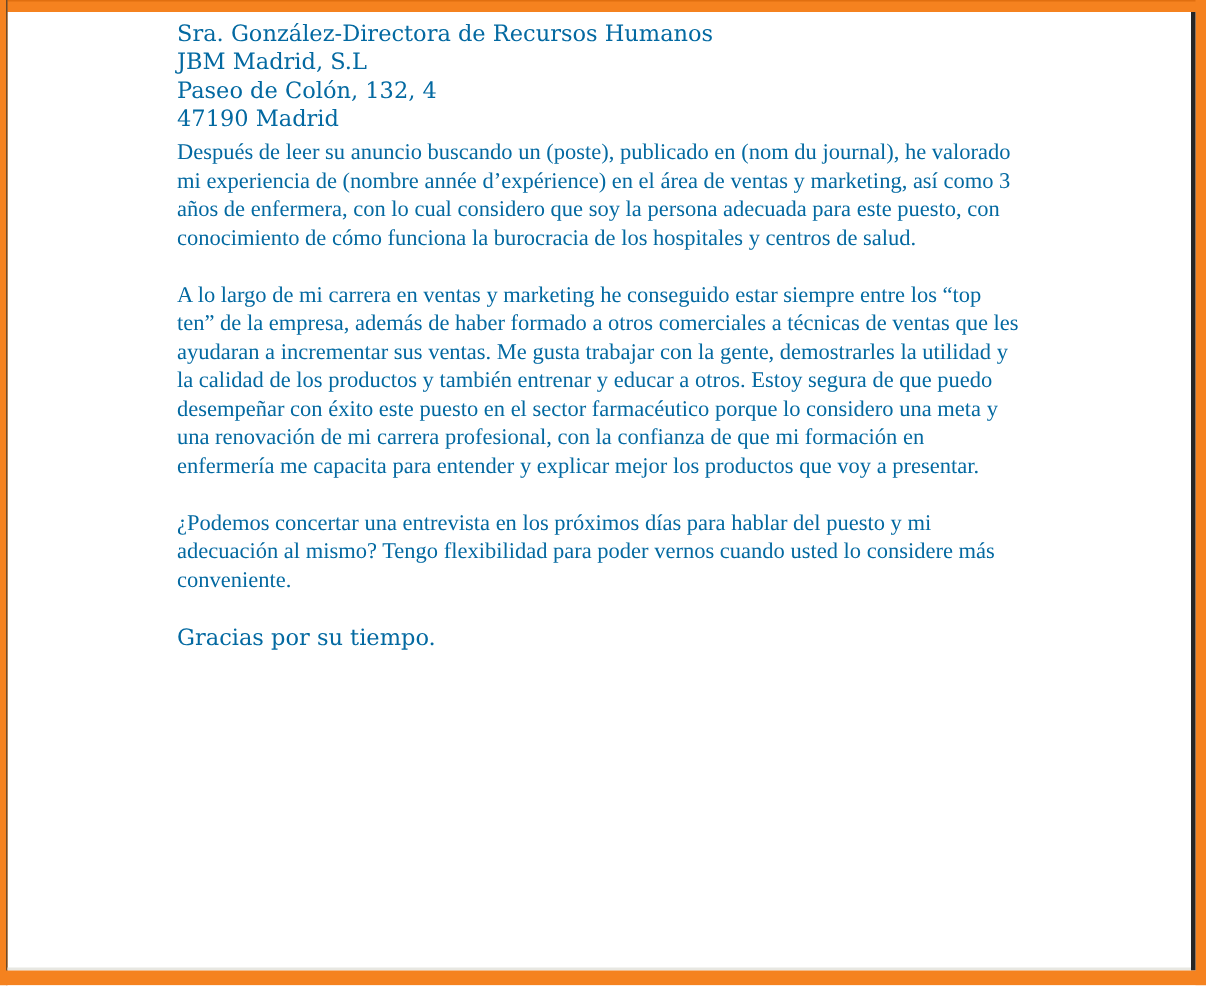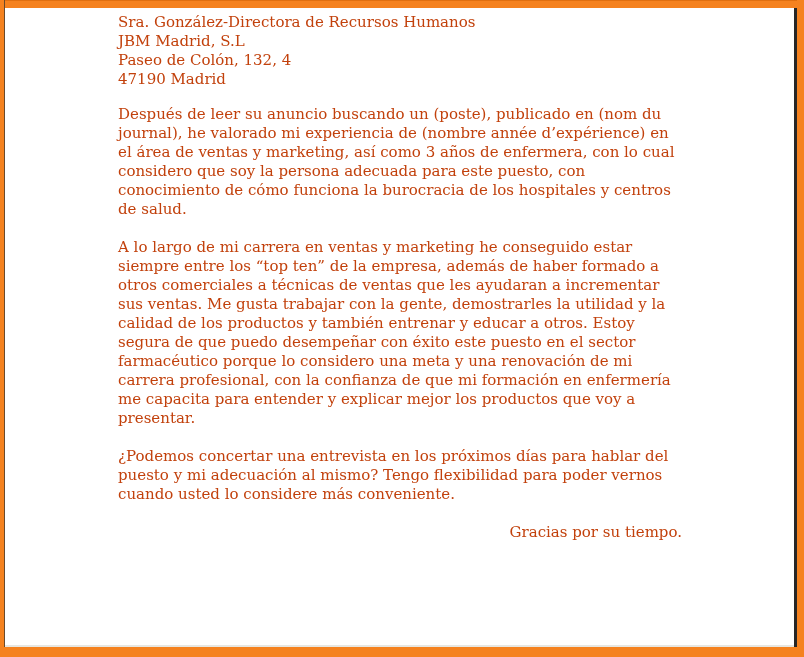--- a/index.html
+++ b/index.html
@@ -44,37 +44,37 @@
   .shadow-bottom {
     position: absolute; bottom: 10px; left: 5px; right: 10px; height: 2px;
     background: #e7e7e2;
   }
   
   .content {
     position: absolute;
     top: 8px; left: 5px; right: 10px; bottom: 12px;
     padding: 5px 112px 0 113px;
     box-sizing: border-box;
-    color: #c2410c;
+    color: #0369a1;
     font-size: 15px;
     line-height: 19px;
     overflow: hidden;
   }
   .recipient p {
     margin: 0;
   }
   .salutation {
     margin: 67px 0 19px 0;
   }
   .para {
-    margin: 16px 0 19px 0;
+    margin: 4px 0 19px 0;
+    font-family: Liberation Serif, serif;
   }
   .thanks, .closing {
     margin: 0 0 19px 0;
-    text-align: right;
   }
 </style>
 </head>
 <body>
 
 <div class="viewport">
 
   <div class="frame-top"></div>
   <div class="frame-left"></div>
   <div class="frame-right"></div>

